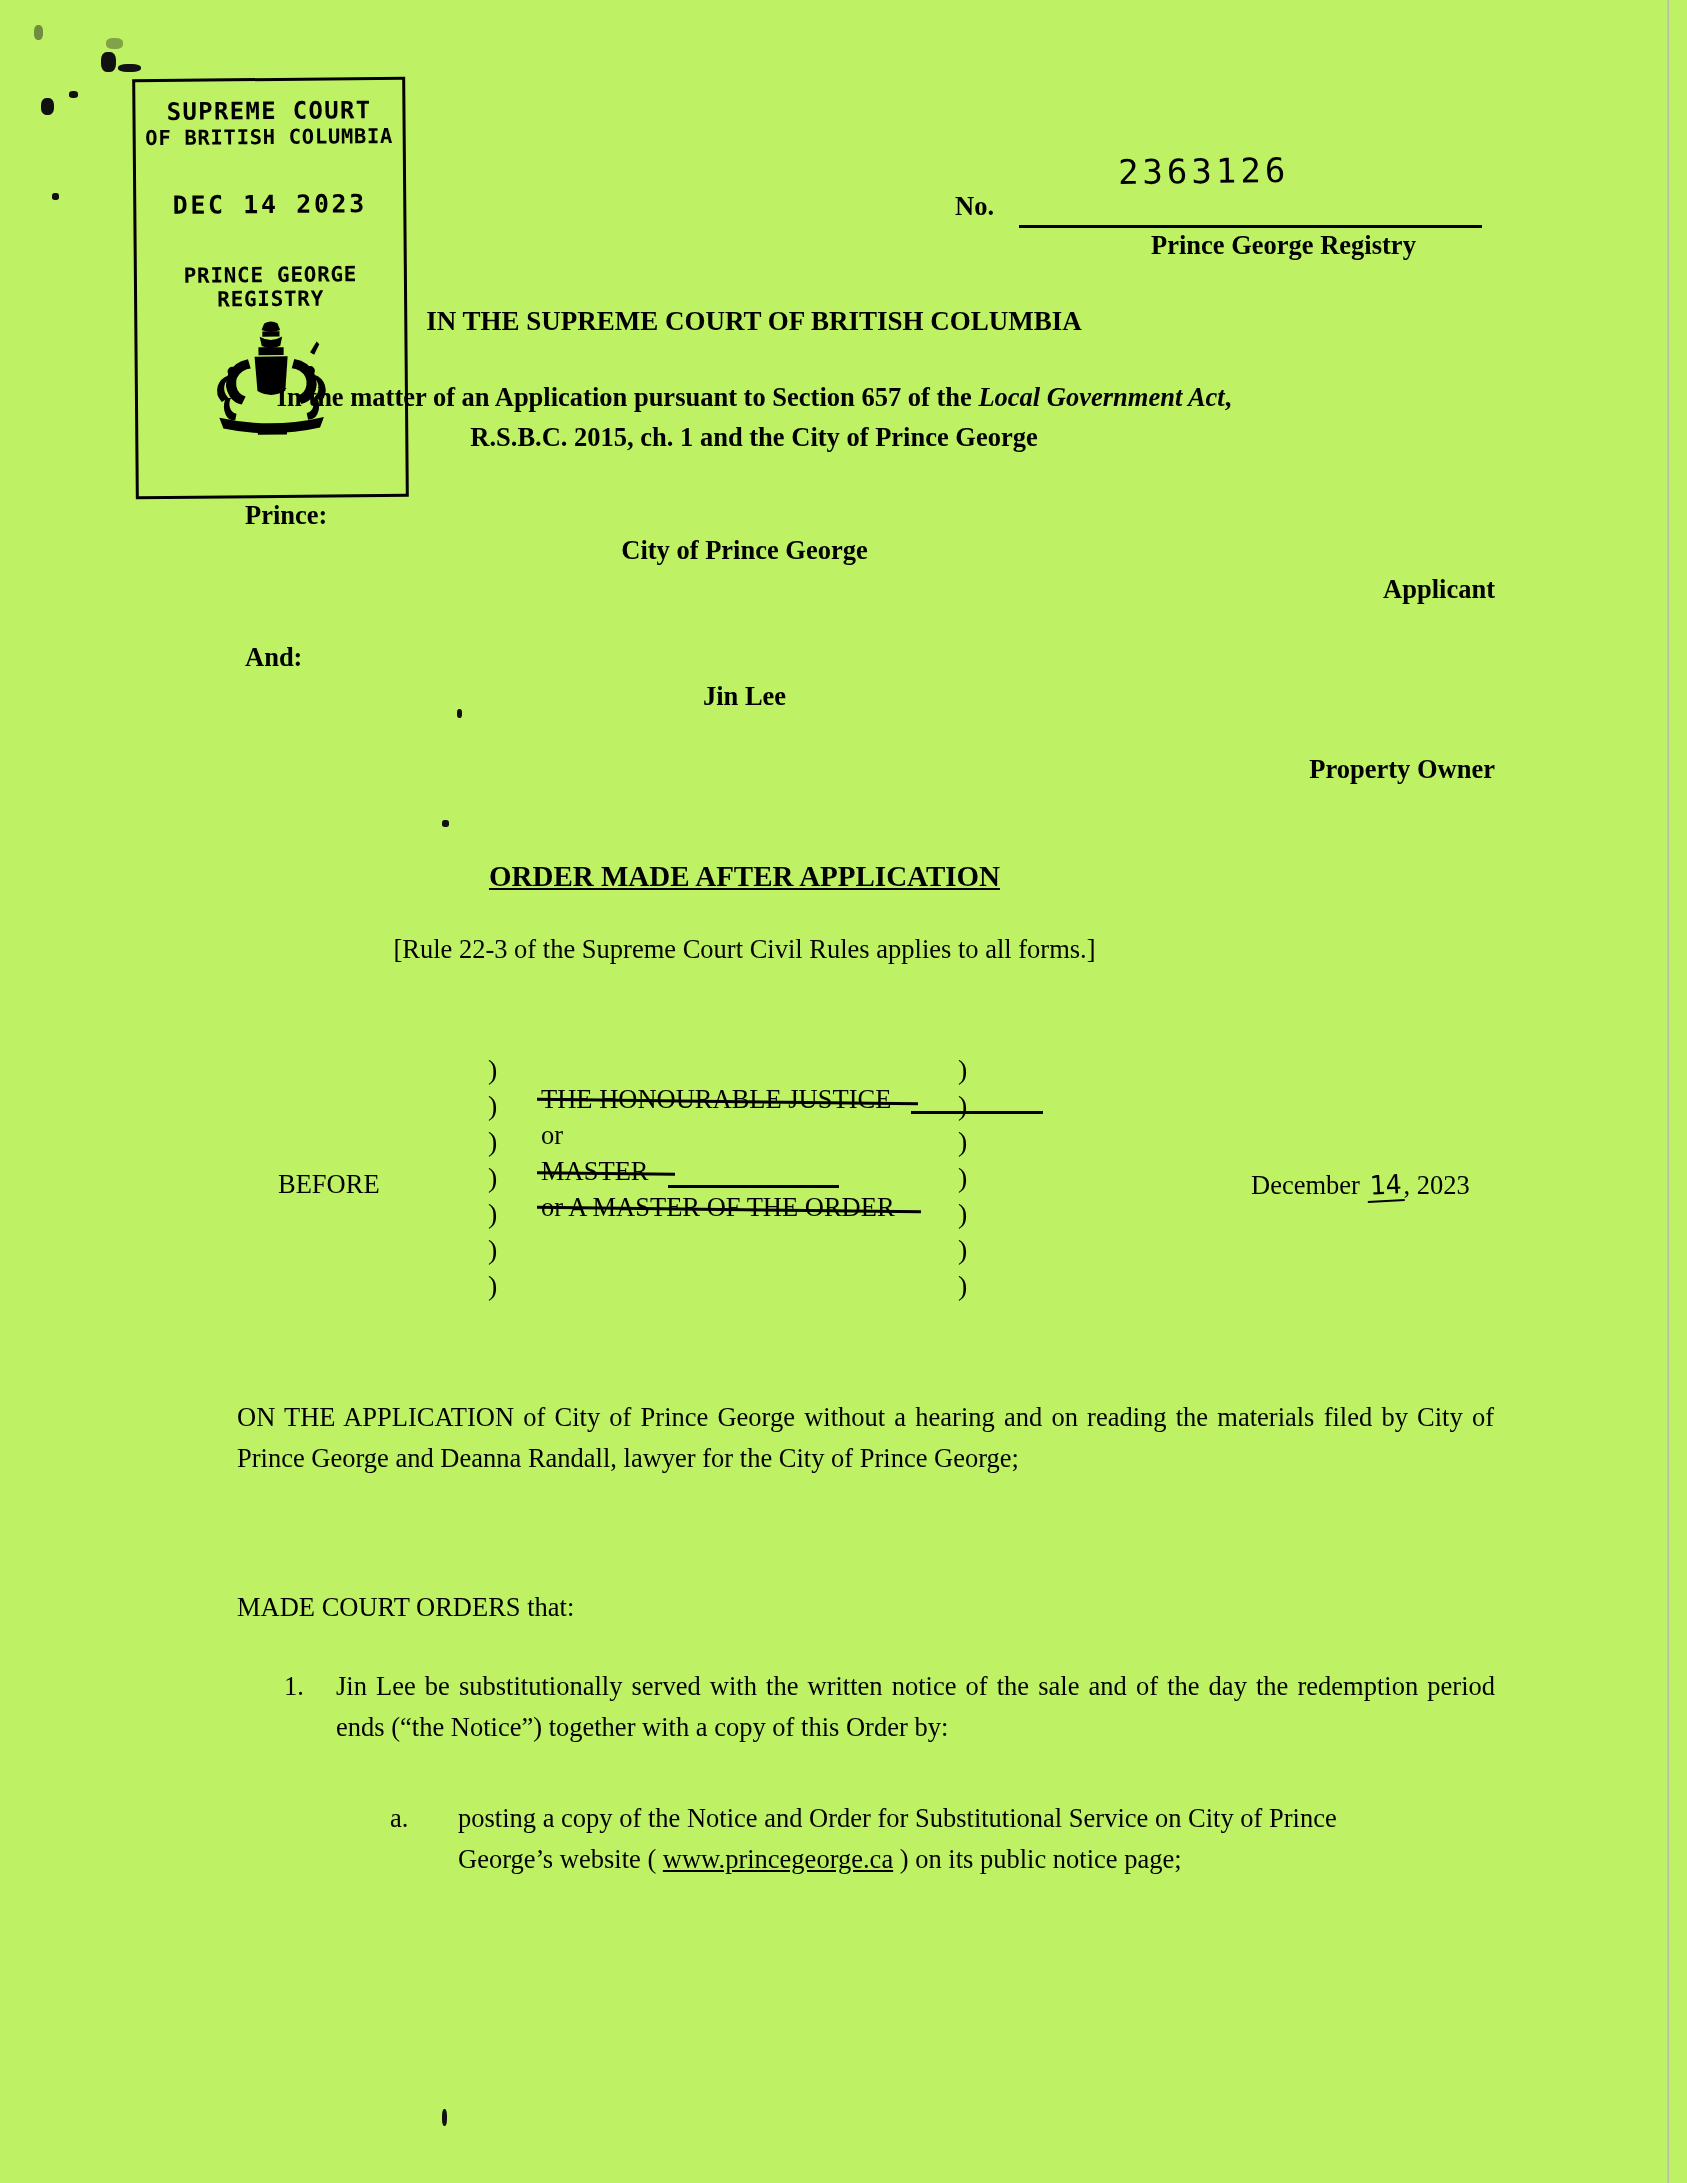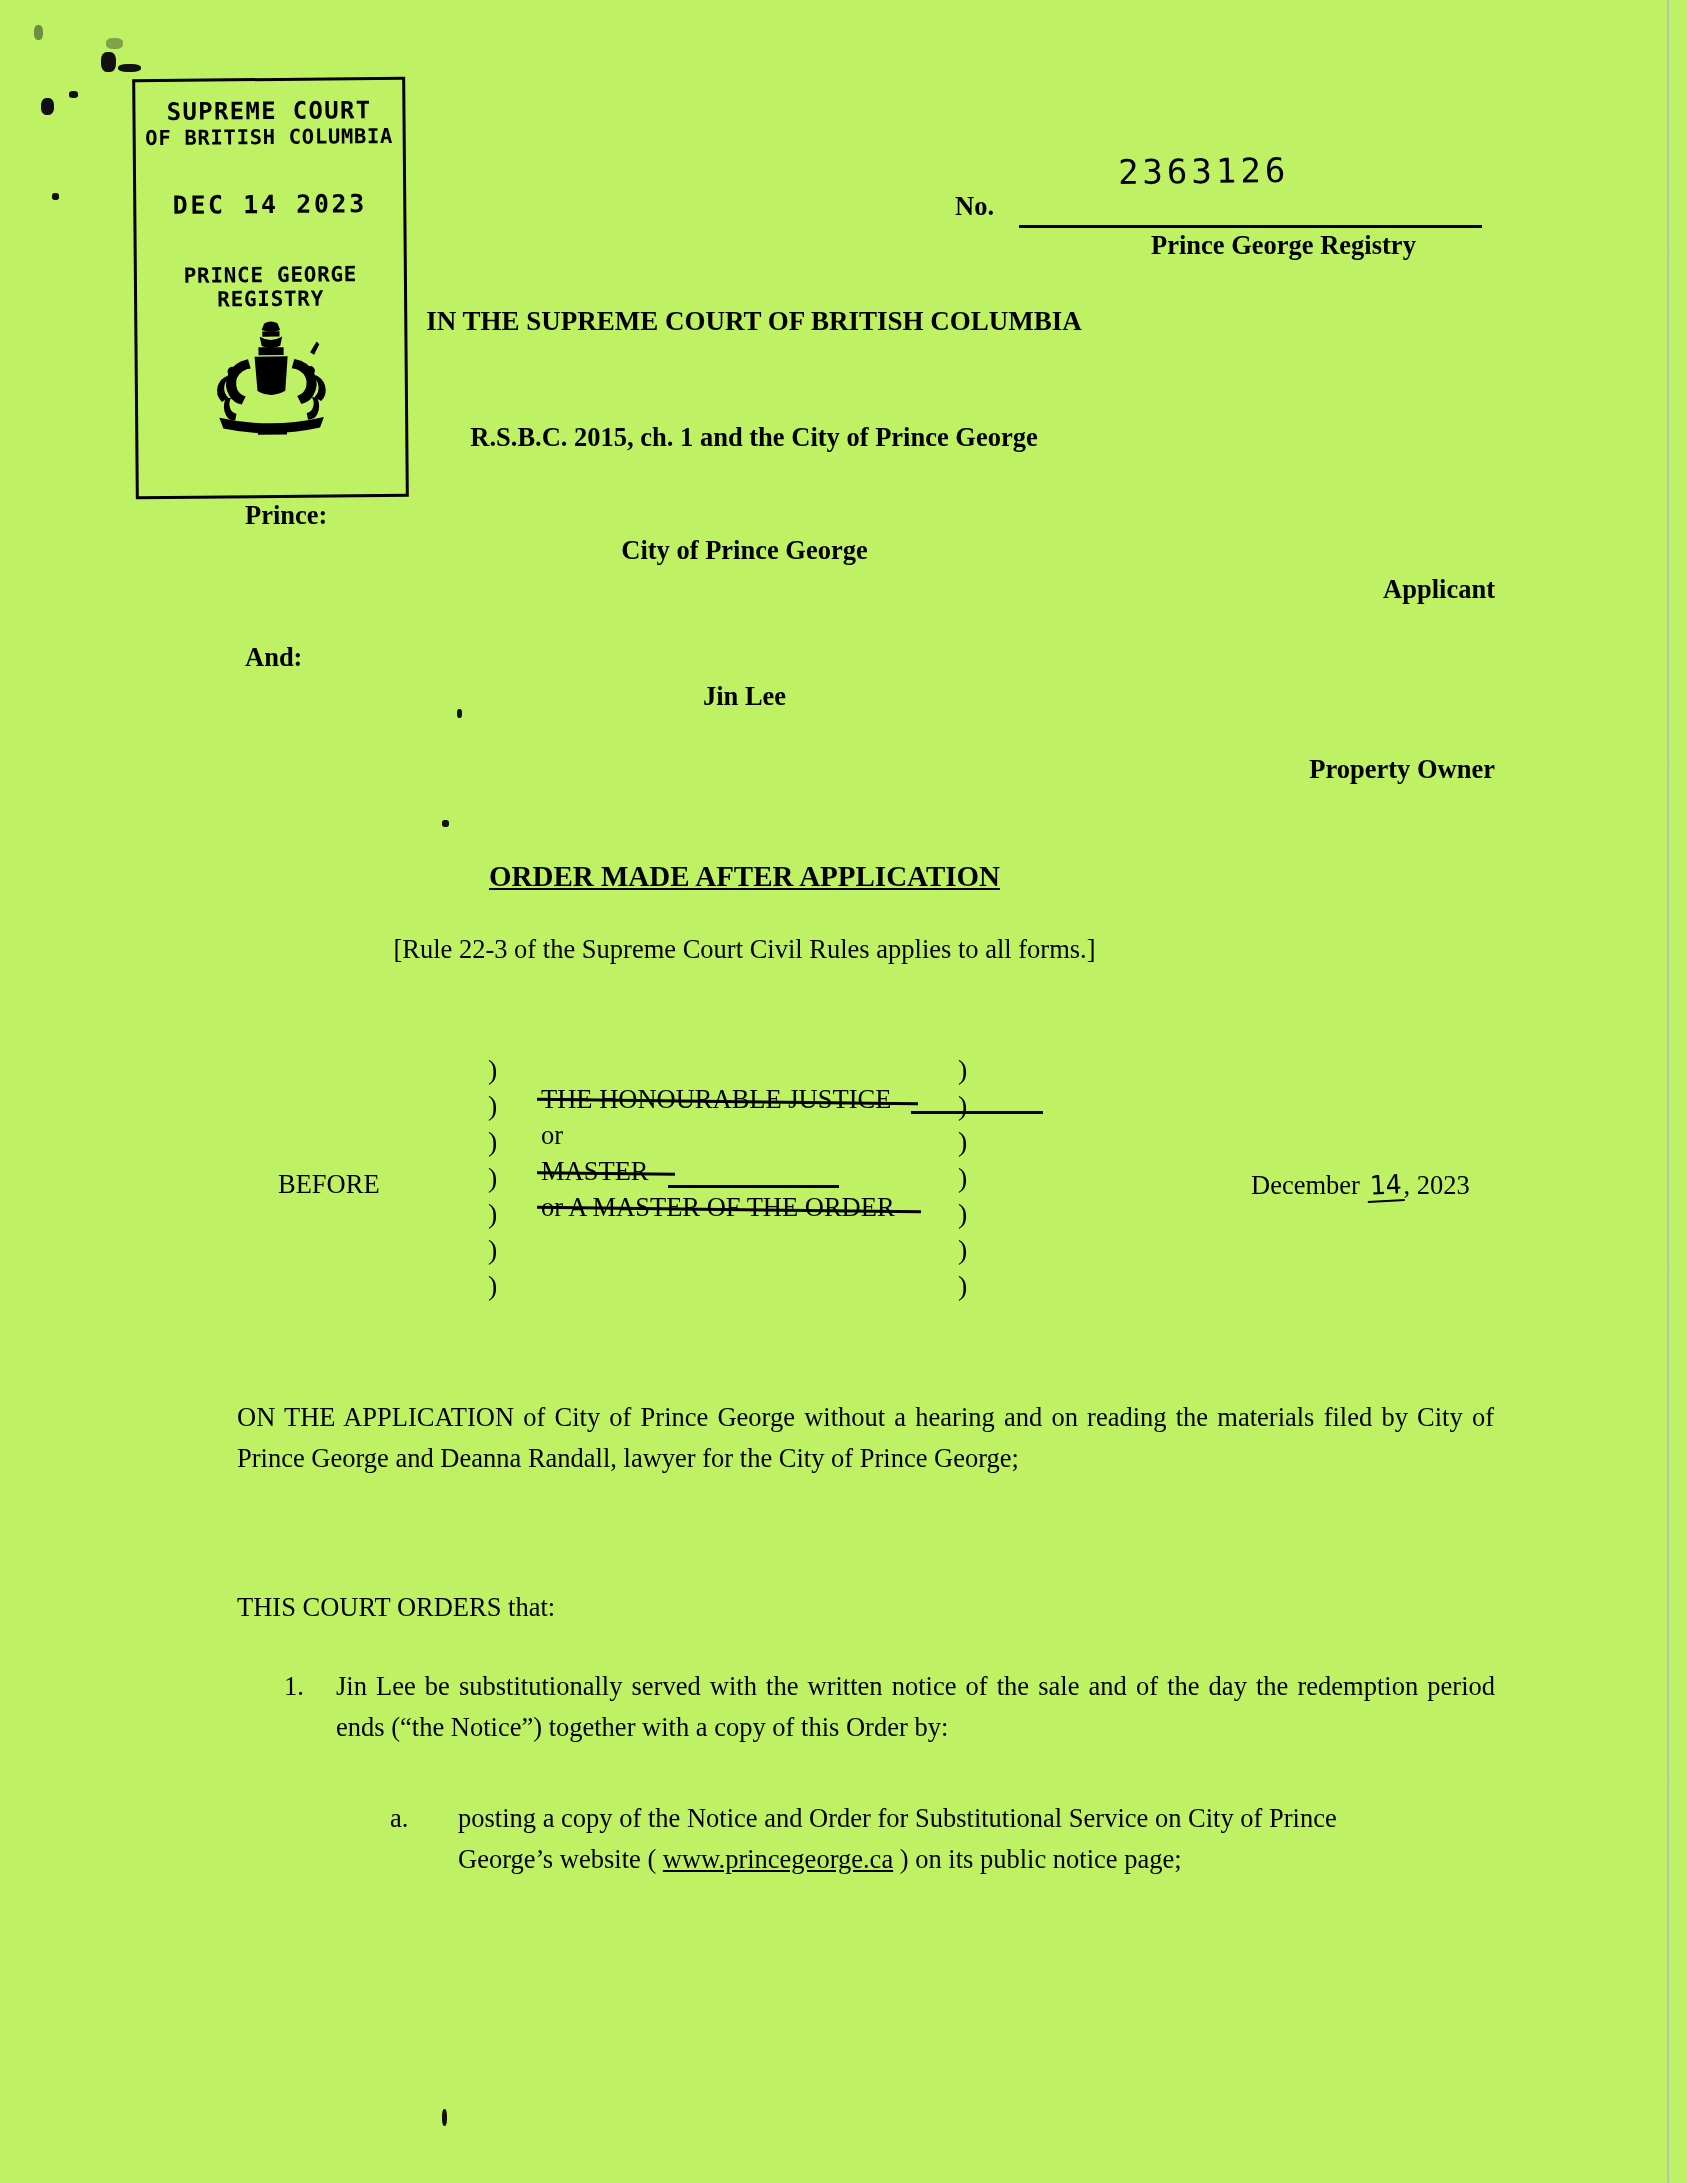--- a/index.html
+++ b/index.html
@@ -359,20 +359,23 @@
     </svg>
   </div>
 
   <div class="no-label">No.</div>
   <div class="case-number">2363126</div>
   <div class="no-rule"></div>
   <div class="registry">Prince George Registry</div>
 
   <div class="court-title">IN THE SUPREME COURT OF BRITISH COLUMBIA</div>
 
+  <div class="matter1">
+    <span>In the matter of an Application pursuant to Section 657 of the </span><span class="ital">Local Government Act</span><span>,</span>
+  </div>
   <div class="matter2">R.S.B.C. 2015, ch. 1 and the City of Prince George</div>
 
   <div class="between">Prince:</div>
   <div class="party-applicant">City of Prince George</div>
   <div class="role-applicant">Applicant</div>
   <div class="and-label">And:</div>
   <div class="party-owner">Jin Lee</div>
   <div class="role-owner">Property Owner</div>
 
   <div class="order-title">
@@ -421,21 +424,21 @@
     </div>
 
     <div class="order-date">
       <span>December</span>
       <span class="daynum">14</span><span>, 2023</span>
     </div>
   </div>
 
   <div class="para" id="para-application">ON THE APPLICATION of City of Prince George without a hearing and on reading the materials filed by City of Prince George and Deanna Randall, lawyer for the City of Prince George;</div>
 
-  <div class="para" id="para-orders">THIS COURT ORDERS that:</div>
+  <div class="para" id="para-orders">MADE COURT ORDERS that:</div>
 
   <div class="numbered">
     <span class="marker">1.</span>
     <span class="body">Jin Lee be substitutionally served with the written notice of the sale and of the day the redemption period ends (“the Notice”) together with a copy of this Order by:</span>
   </div>
 
   <div class="sub">
     <span class="marker">a.</span>
     <span class="body"><span>posting a copy of the Notice and Order for Substitutional Service on City of Prince George’s website ( </span><span class="u">www.princegeorge.ca</span><span> ) on its public notice page;</span></span>
   </div>

